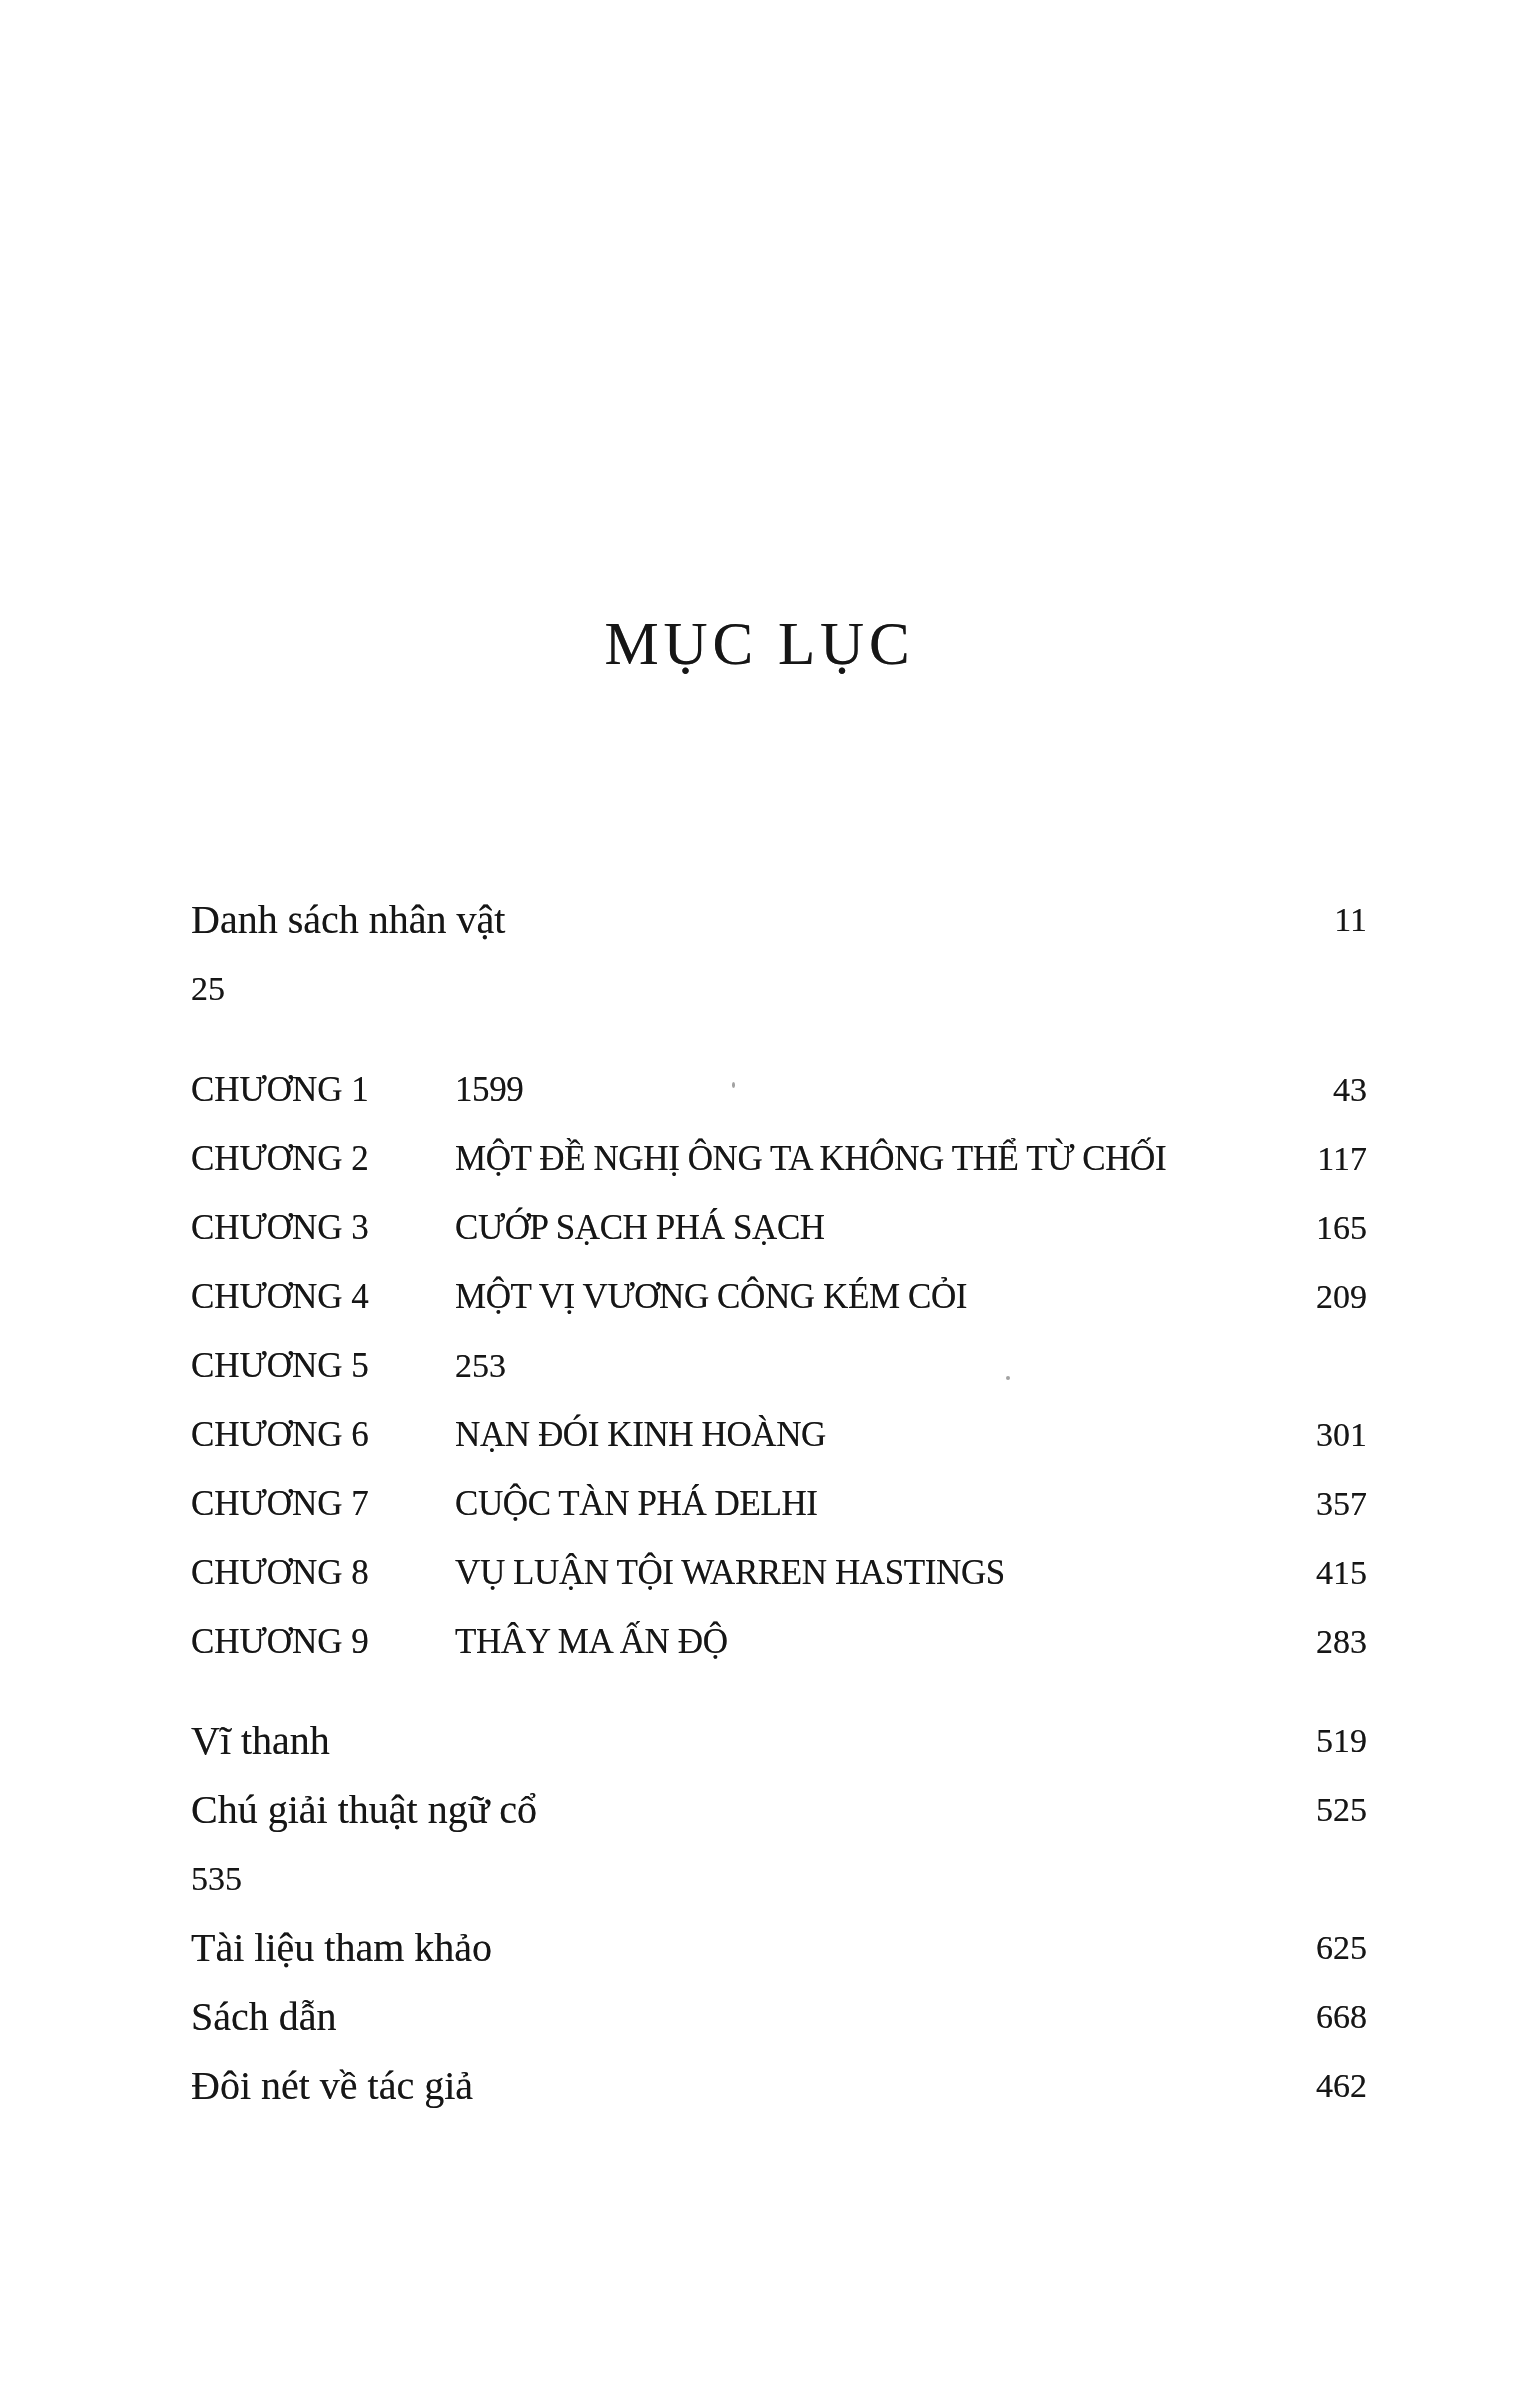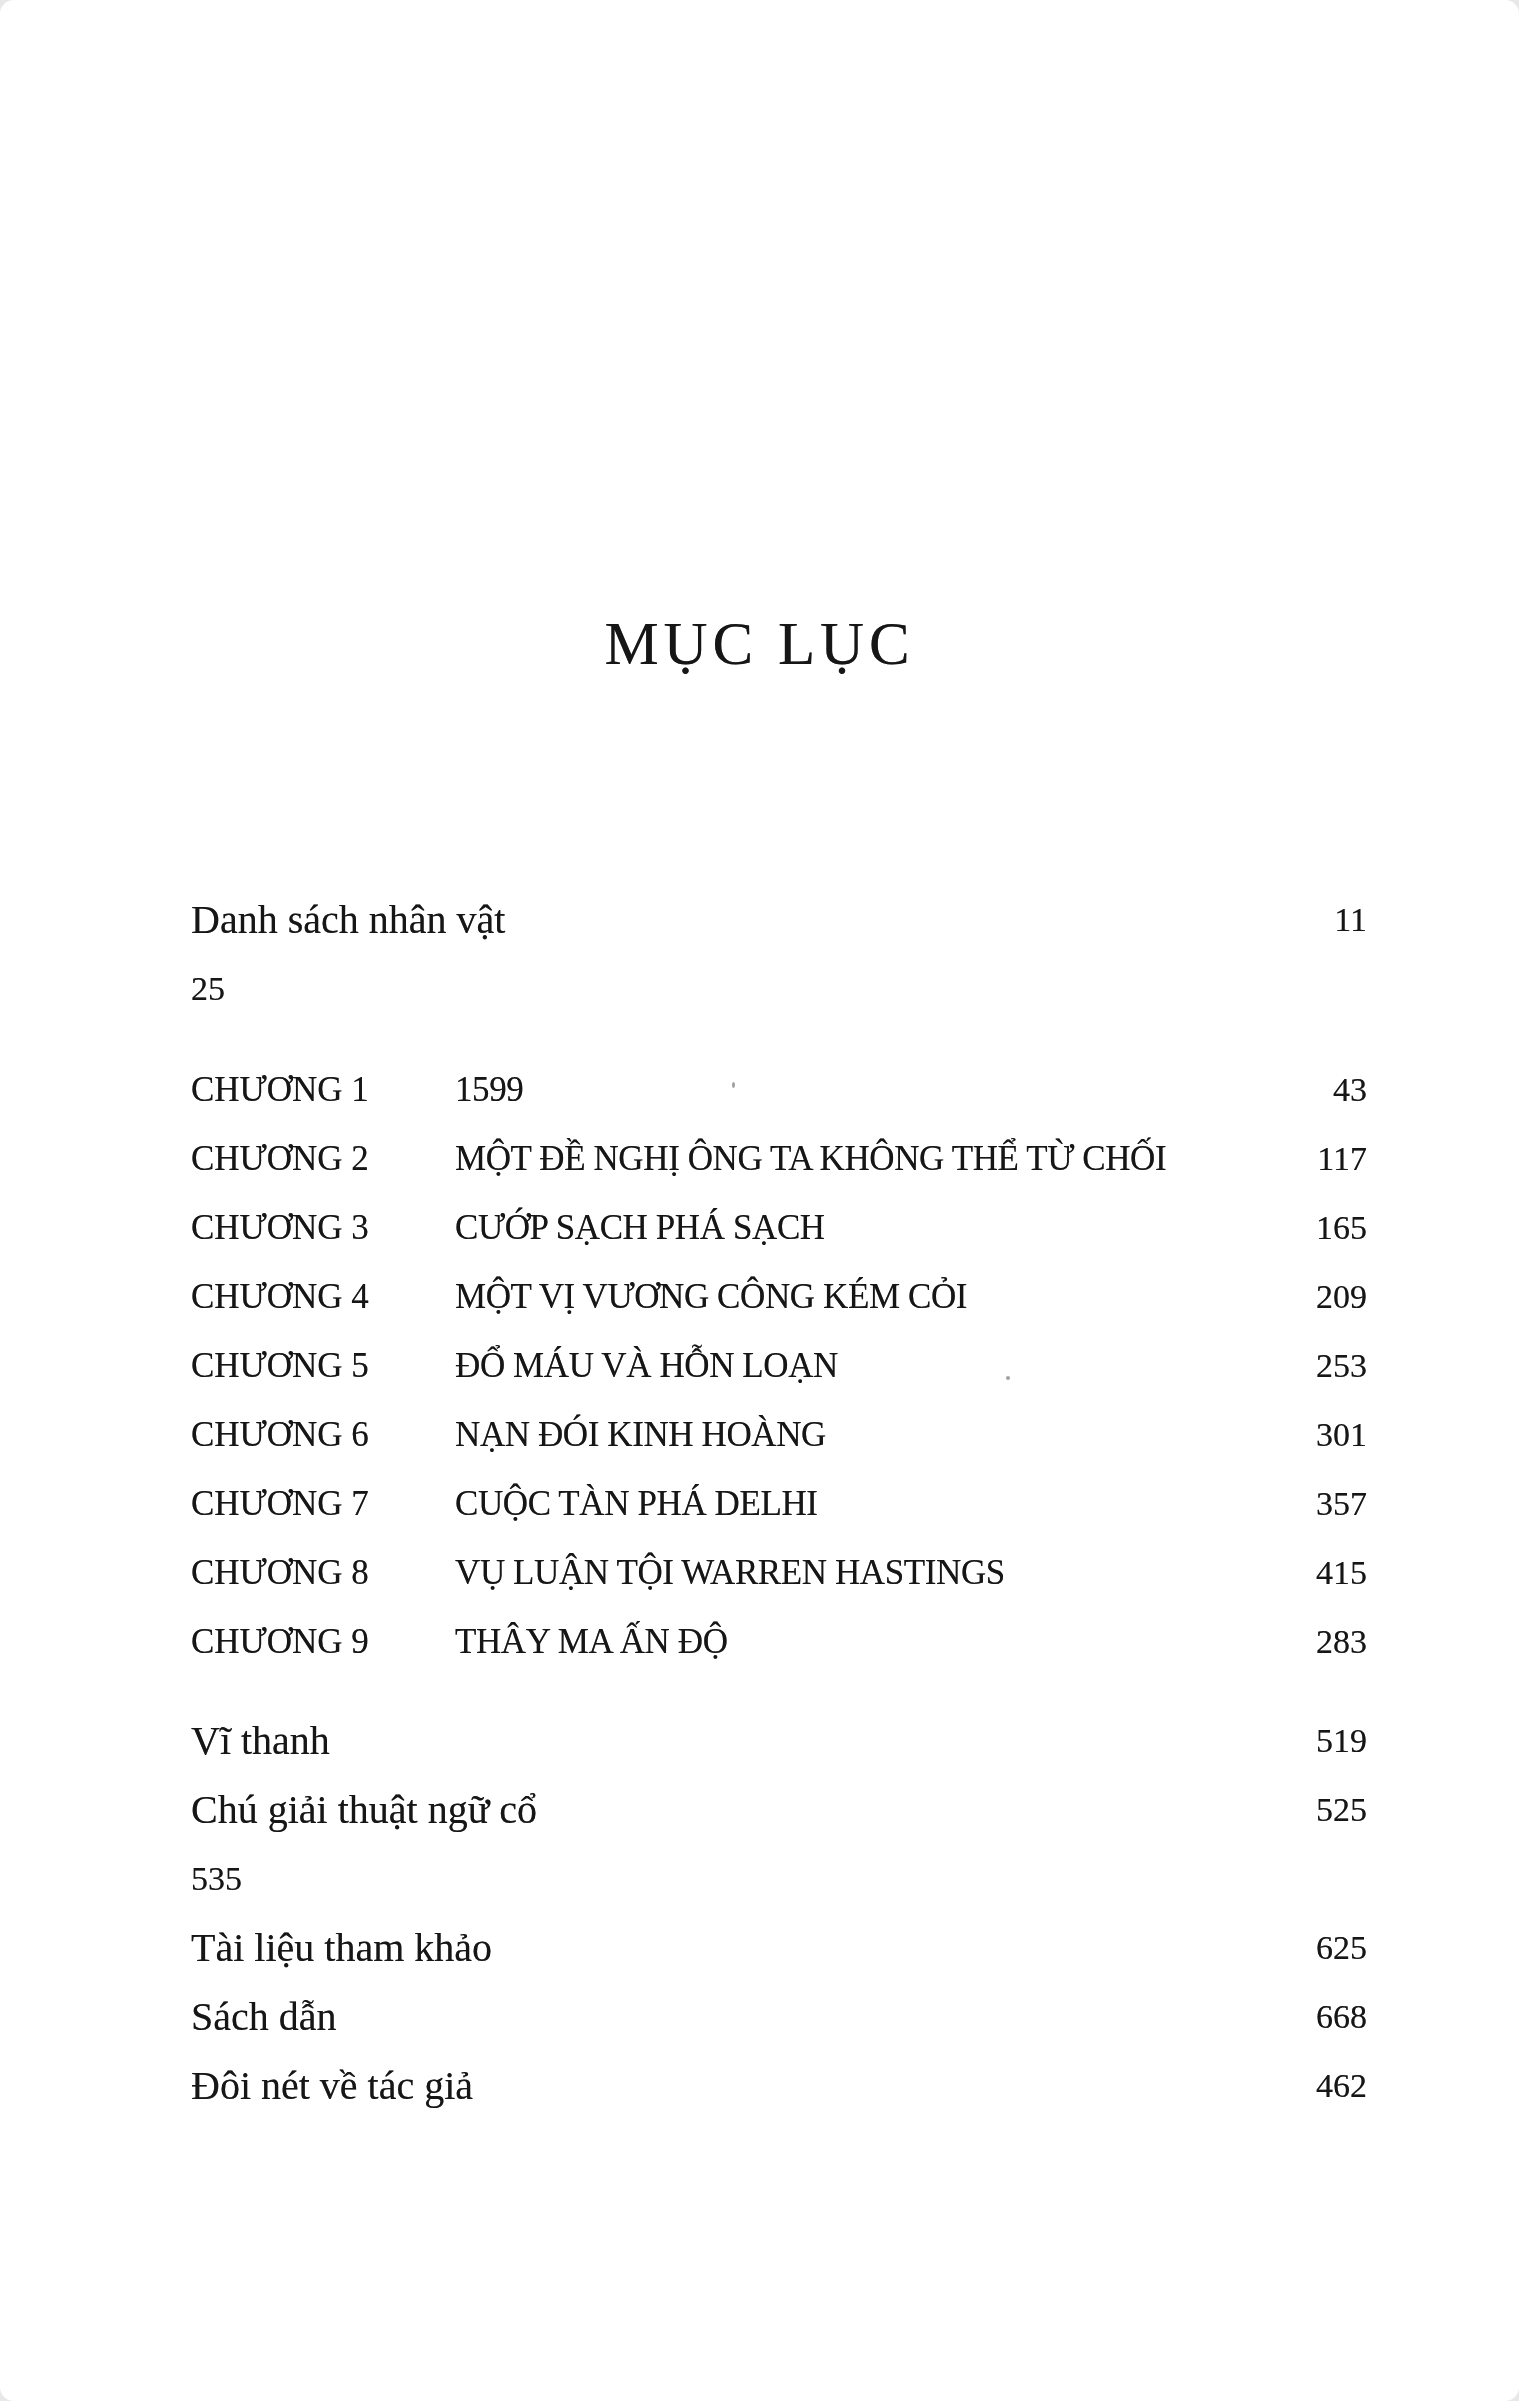--- a/index.html
+++ b/index.html
@@ -9,21 +9,20 @@
   }
   .page {
     position: relative;
     width: 1519px;
     height: 2401px;
     margin: 0 auto;
     background: #ffffff;
     font-family: "Liberation Serif", serif;
     color: #161616;
     overflow: hidden;
-    border-radius: 14px;
   }
   .page * {
     text-shadow: 0 0 0.5px rgba(10,10,10,0.55); 
   }
   .title {
     position: absolute;
     top: 610px;
     left: 0;
     right: 0;
     text-align: center;
@@ -109,21 +108,20 @@
       <span class="ch-title">CƯỚP SẠCH PHÁ SẠCH</span>
       <span class="pagenum">165</span>
     </div>
     <div class="row">
       <span class="ch-label">CHƯƠNG 4</span>
       <span class="ch-title">MỘT VỊ VƯƠNG CÔNG KÉM CỎI</span>
       <span class="pagenum">209</span>
     </div>
     <div class="row">
       <span class="ch-label">CHƯƠNG 5</span>
-      <span class="ch-title">ĐỔ MÁU VÀ HỖN LOẠN</span>
       <span class="pagenum">253</span>
     </div>
     <div class="row">
       <span class="ch-label">CHƯƠNG 6</span>
       <span class="ch-title">NẠN ĐÓI KINH HOÀNG</span>
       <span class="pagenum">301</span>
     </div>
     <div class="row">
       <span class="ch-label">CHƯƠNG 7</span>
       <span class="ch-title">CUỘC TÀN PHÁ DELHI</span>

